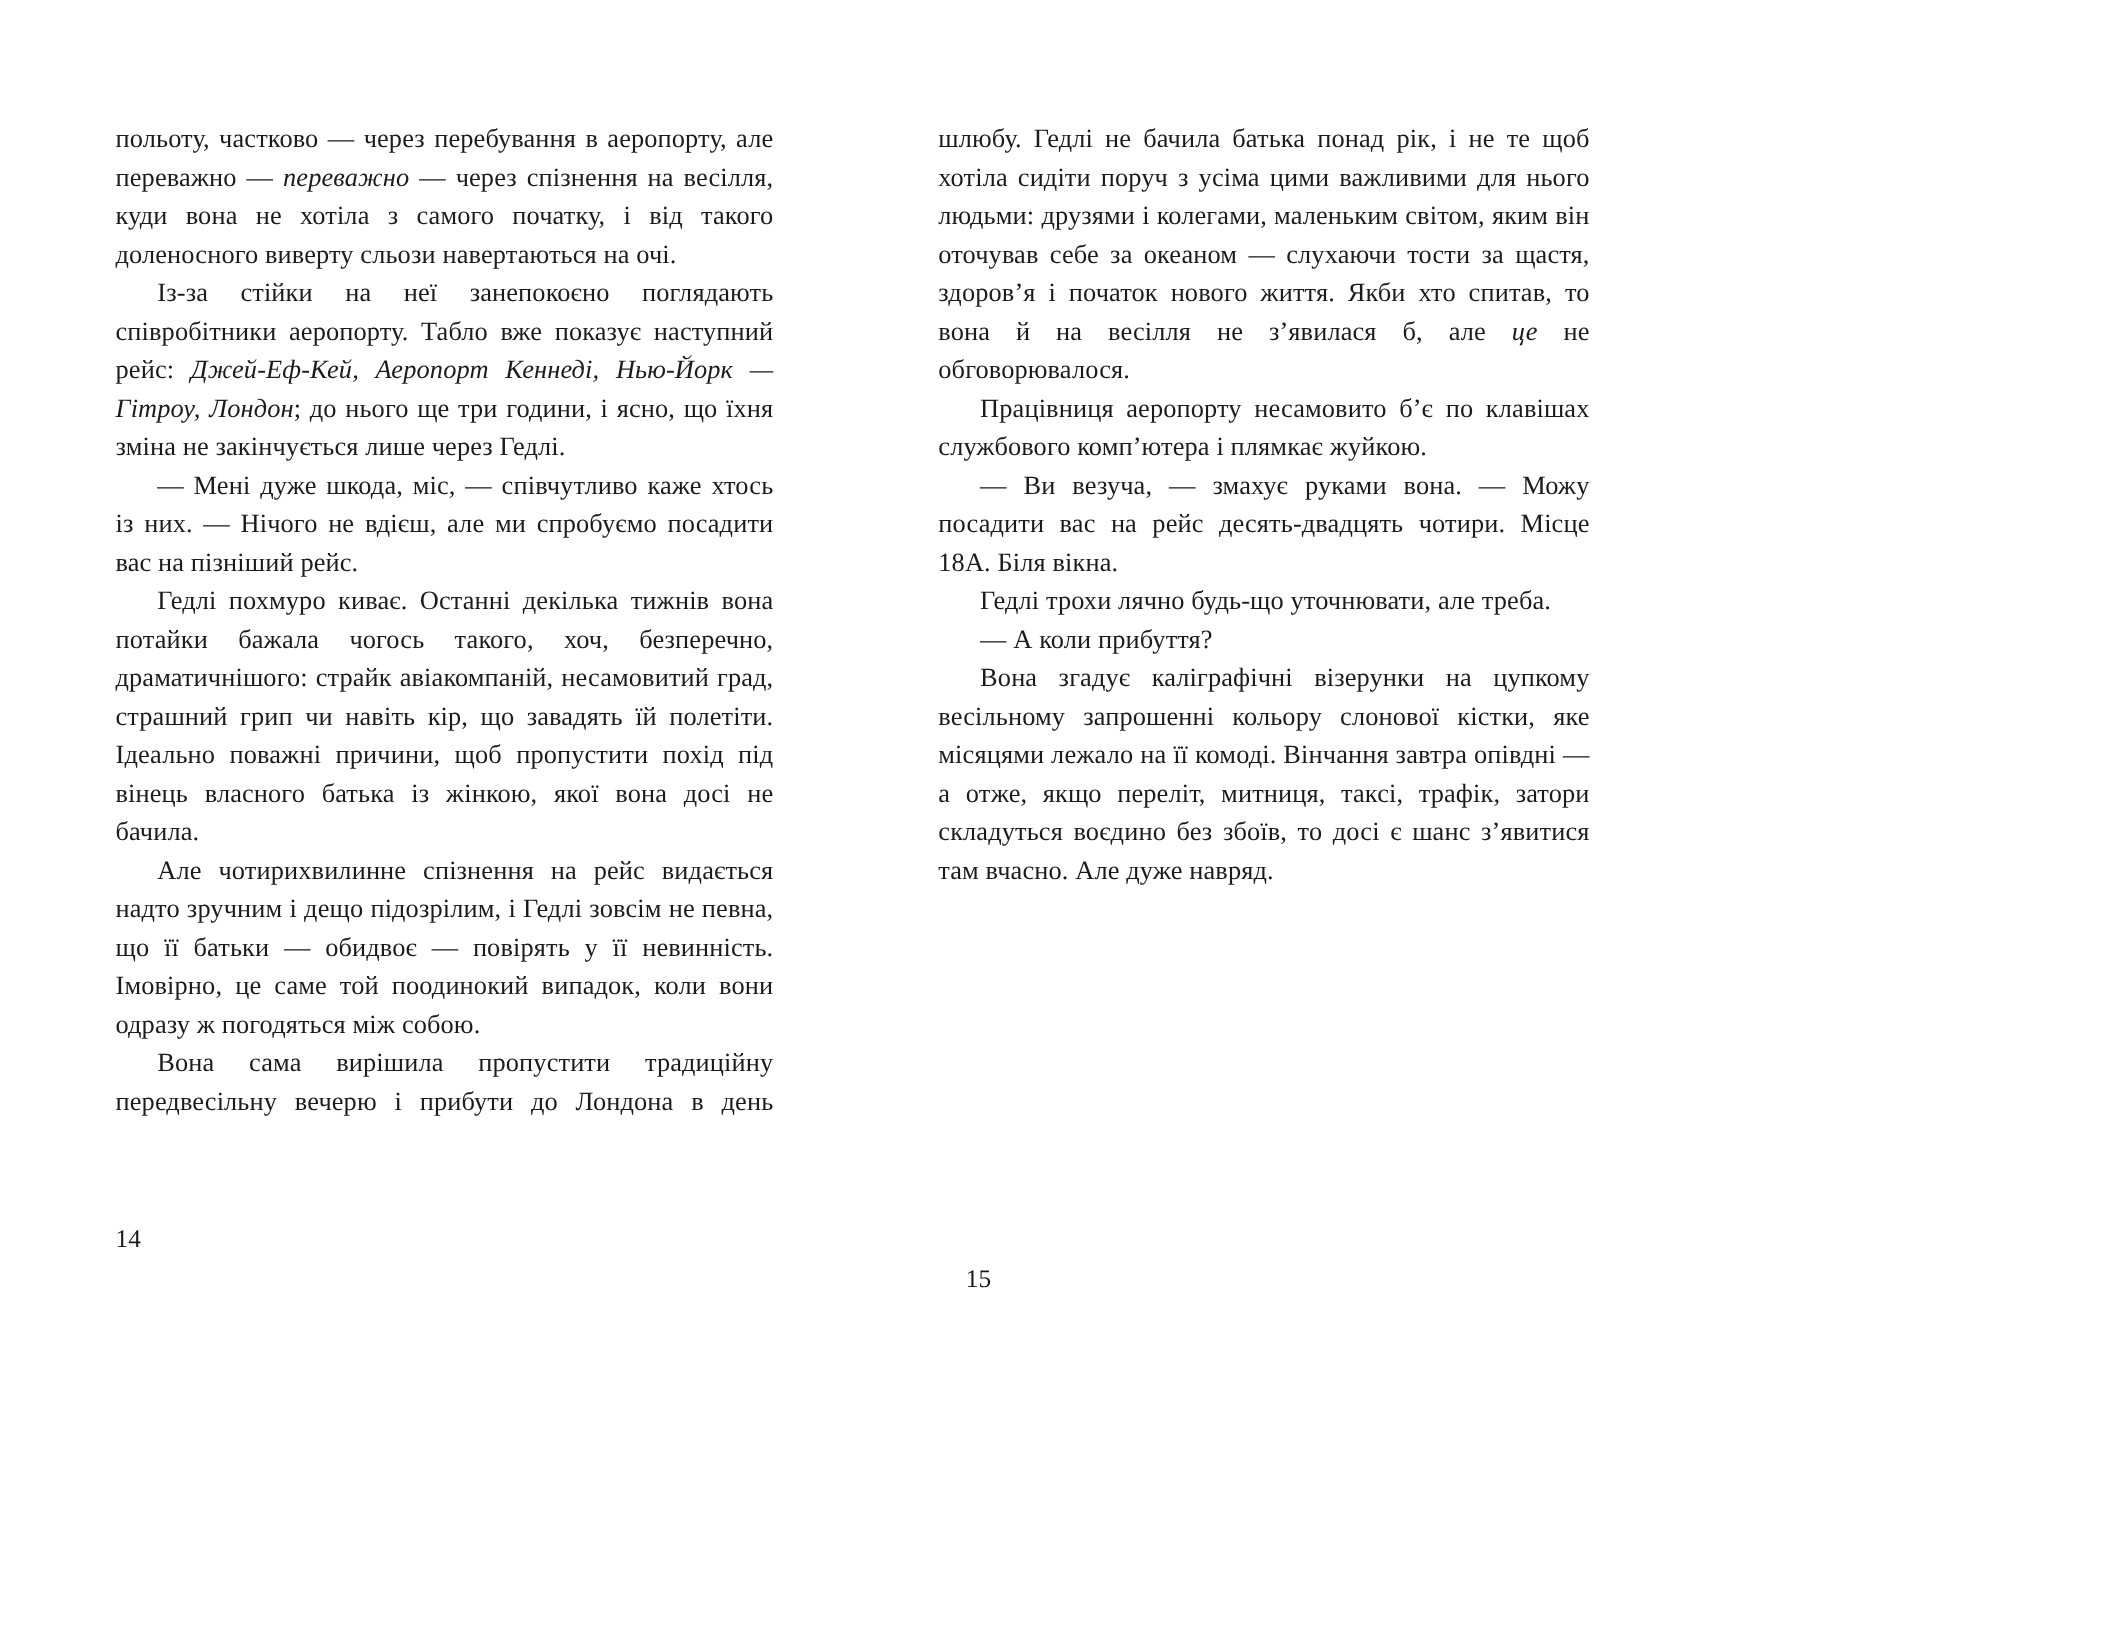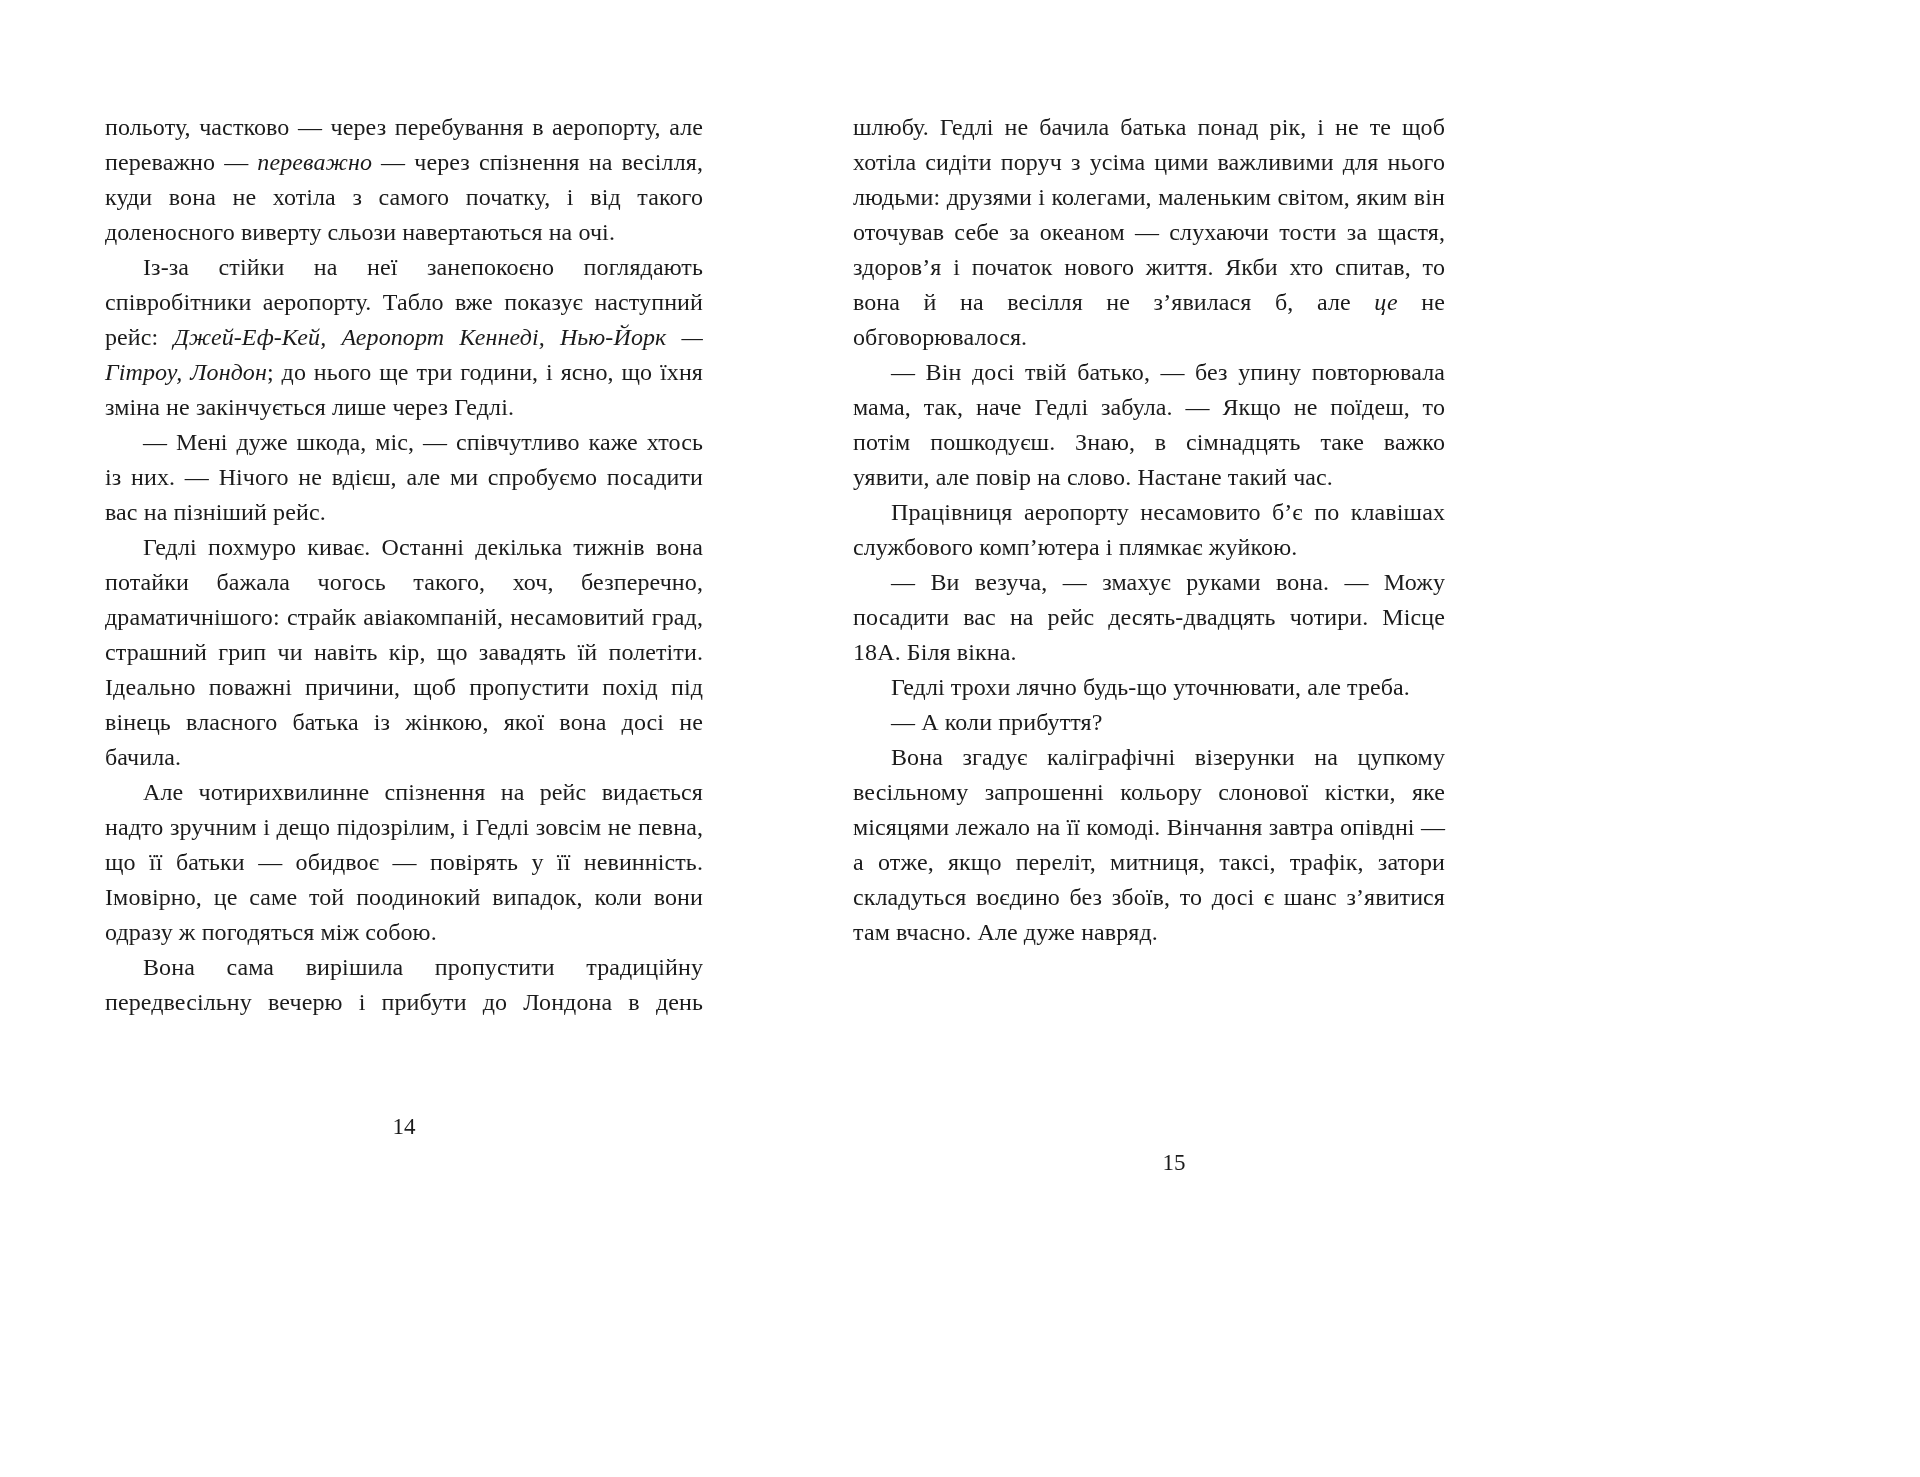--- a/index.html
+++ b/index.html
@@ -45,21 +45,20 @@
     text-align-last: justify;
   }
   .text-column em {
     font-style: italic;
   }
   .page-number {
     position: absolute;
     top: 1112px;
     font-size: 23px;
     line-height: 30px;
-    text-align: center;
     color: #1b1b1b;
   }
   .page-number.left {
     left: 105px;
     width: 598px;
   }
   .page-number.right {
     left: 878px;
     width: 592px;
     margin-top: 36px;
@@ -74,21 +73,20 @@
       <p><span>польоту, частково — через перебування в аеропорту, але переважно — </span><em>переважно</em><span> — через спізнення на весілля, куди вона не хотіла з самого початку, і від такого доленосного виверту сльози навертаються на очі.</span></p>
       <p class="indent"><span>Із-за стійки на неї занепокоєно поглядають співробітники аеропорту. Табло вже показує наступний рейс: </span><em>Джей-Еф-Кей, Аеропорт Кеннеді, Нью-Йорк — Гітроу, Лондон</em><span>; до нього ще три години, і ясно, що їхня зміна не закінчується лише через Гедлі.</span></p>
       <p class="indent"><span>— Мені дуже шкода, міс, — співчутливо каже хтось із них. — Нічого не вдієш, але ми спробуємо посадити вас на пізніший рейс.</span></p>
       <p class="indent"><span>Гедлі похмуро киває. Останні декілька тижнів вона потайки бажала чогось такого, хоч, безперечно, драматичнішого: страйк авіакомпаній, несамовитий град, страшний грип чи навіть кір, що завадять їй полетіти. Ідеально поважні причини, щоб пропустити похід під вінець власного батька із жінкою, якої вона досі не бачила.</span></p>
       <p class="indent"><span>Але чотирихвилинне спізнення на рейс видається надто зручним і дещо підозрілим, і Гедлі зовсім не певна, що її батьки — обидвоє — повірять у її невинність. Імовірно, це саме той поодинокий випадок, коли вони одразу ж погодяться між собою.</span></p>
       <p class="indent fill-last"><span>Вона сама вирішила пропустити традиційну передвесільну вечерю і прибути до Лондона в день</span></p>
     </div>
 
   <div class="text-column right">
       <p><span>шлюбу. Гедлі не бачила батька понад рік, і не те щоб хотіла сидіти поруч з усіма цими важливими для нього людьми: друзями і колегами, маленьким світом, яким він оточував себе за океаном — слухаючи тости за щастя, здоров’я і початок нового життя. Якби хто спитав, то вона й на весілля не з’явилася б, але </span><em>це</em><span> не обговорювалося.</span></p>
-      <p class="indent"><span>— Він досі твій батько, — без упину повторювала мама, так, наче Гедлі забула. — Якщо не поїдеш, то потім пошкодуєш. Знаю, в сімнадцять таке важко уявити, але повір на слово. Настане такий час.</span></p>
       <p class="indent"><span>Працівниця аеропорту несамовито б’є по клавішах службового комп’ютера і плямкає жуйкою.</span></p>
       <p class="indent"><span>— Ви везуча, — змахує руками вона. — Можу посадити вас на рейс десять-двадцять чотири. Місце 18А. Біля вікна.</span></p>
       <p class="indent"><span>Гедлі трохи лячно будь-що уточнювати, але треба.</span></p>
       <p class="indent"><span>— А коли прибуття?</span></p>
       <p class="indent"><span>Вона згадує каліграфічні візерунки на цупкому весільному запрошенні кольору слонової кістки, яке місяцями лежало на її комоді. Вінчання завтра опівдні — а отже, якщо переліт, митниця, таксі, трафік, затори складуться воєдино без збоїв, то досі є шанс з’явитися там вчасно. Але дуже навряд.</span></p>
     </div>
 
   <div class="page-number left">14</div>
 
   <div class="page-number right">15</div>

